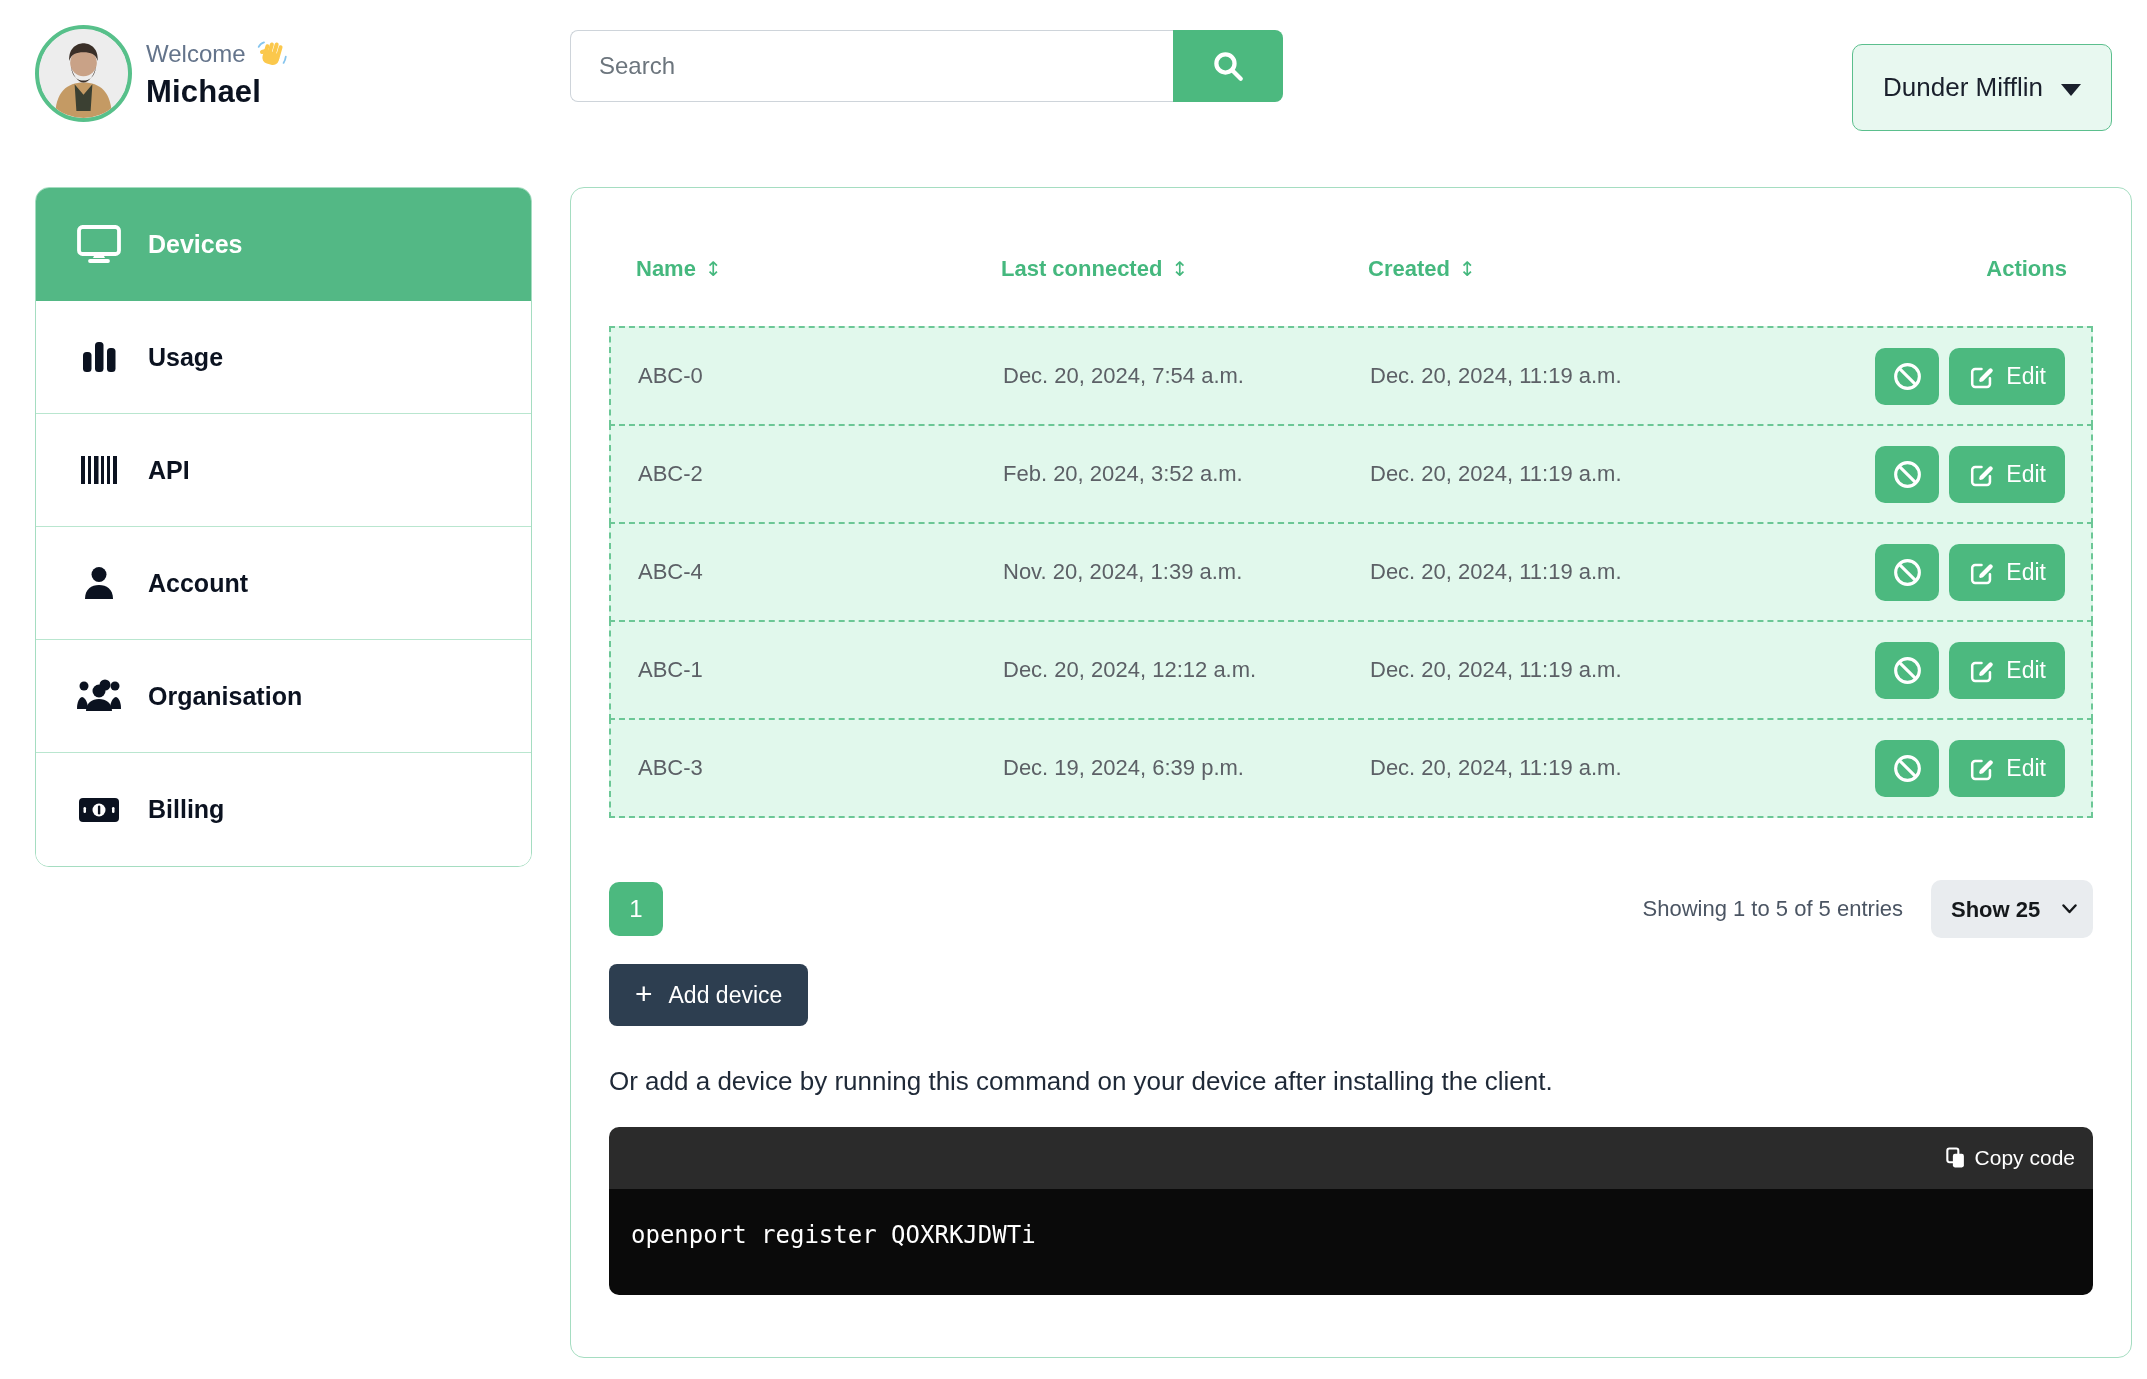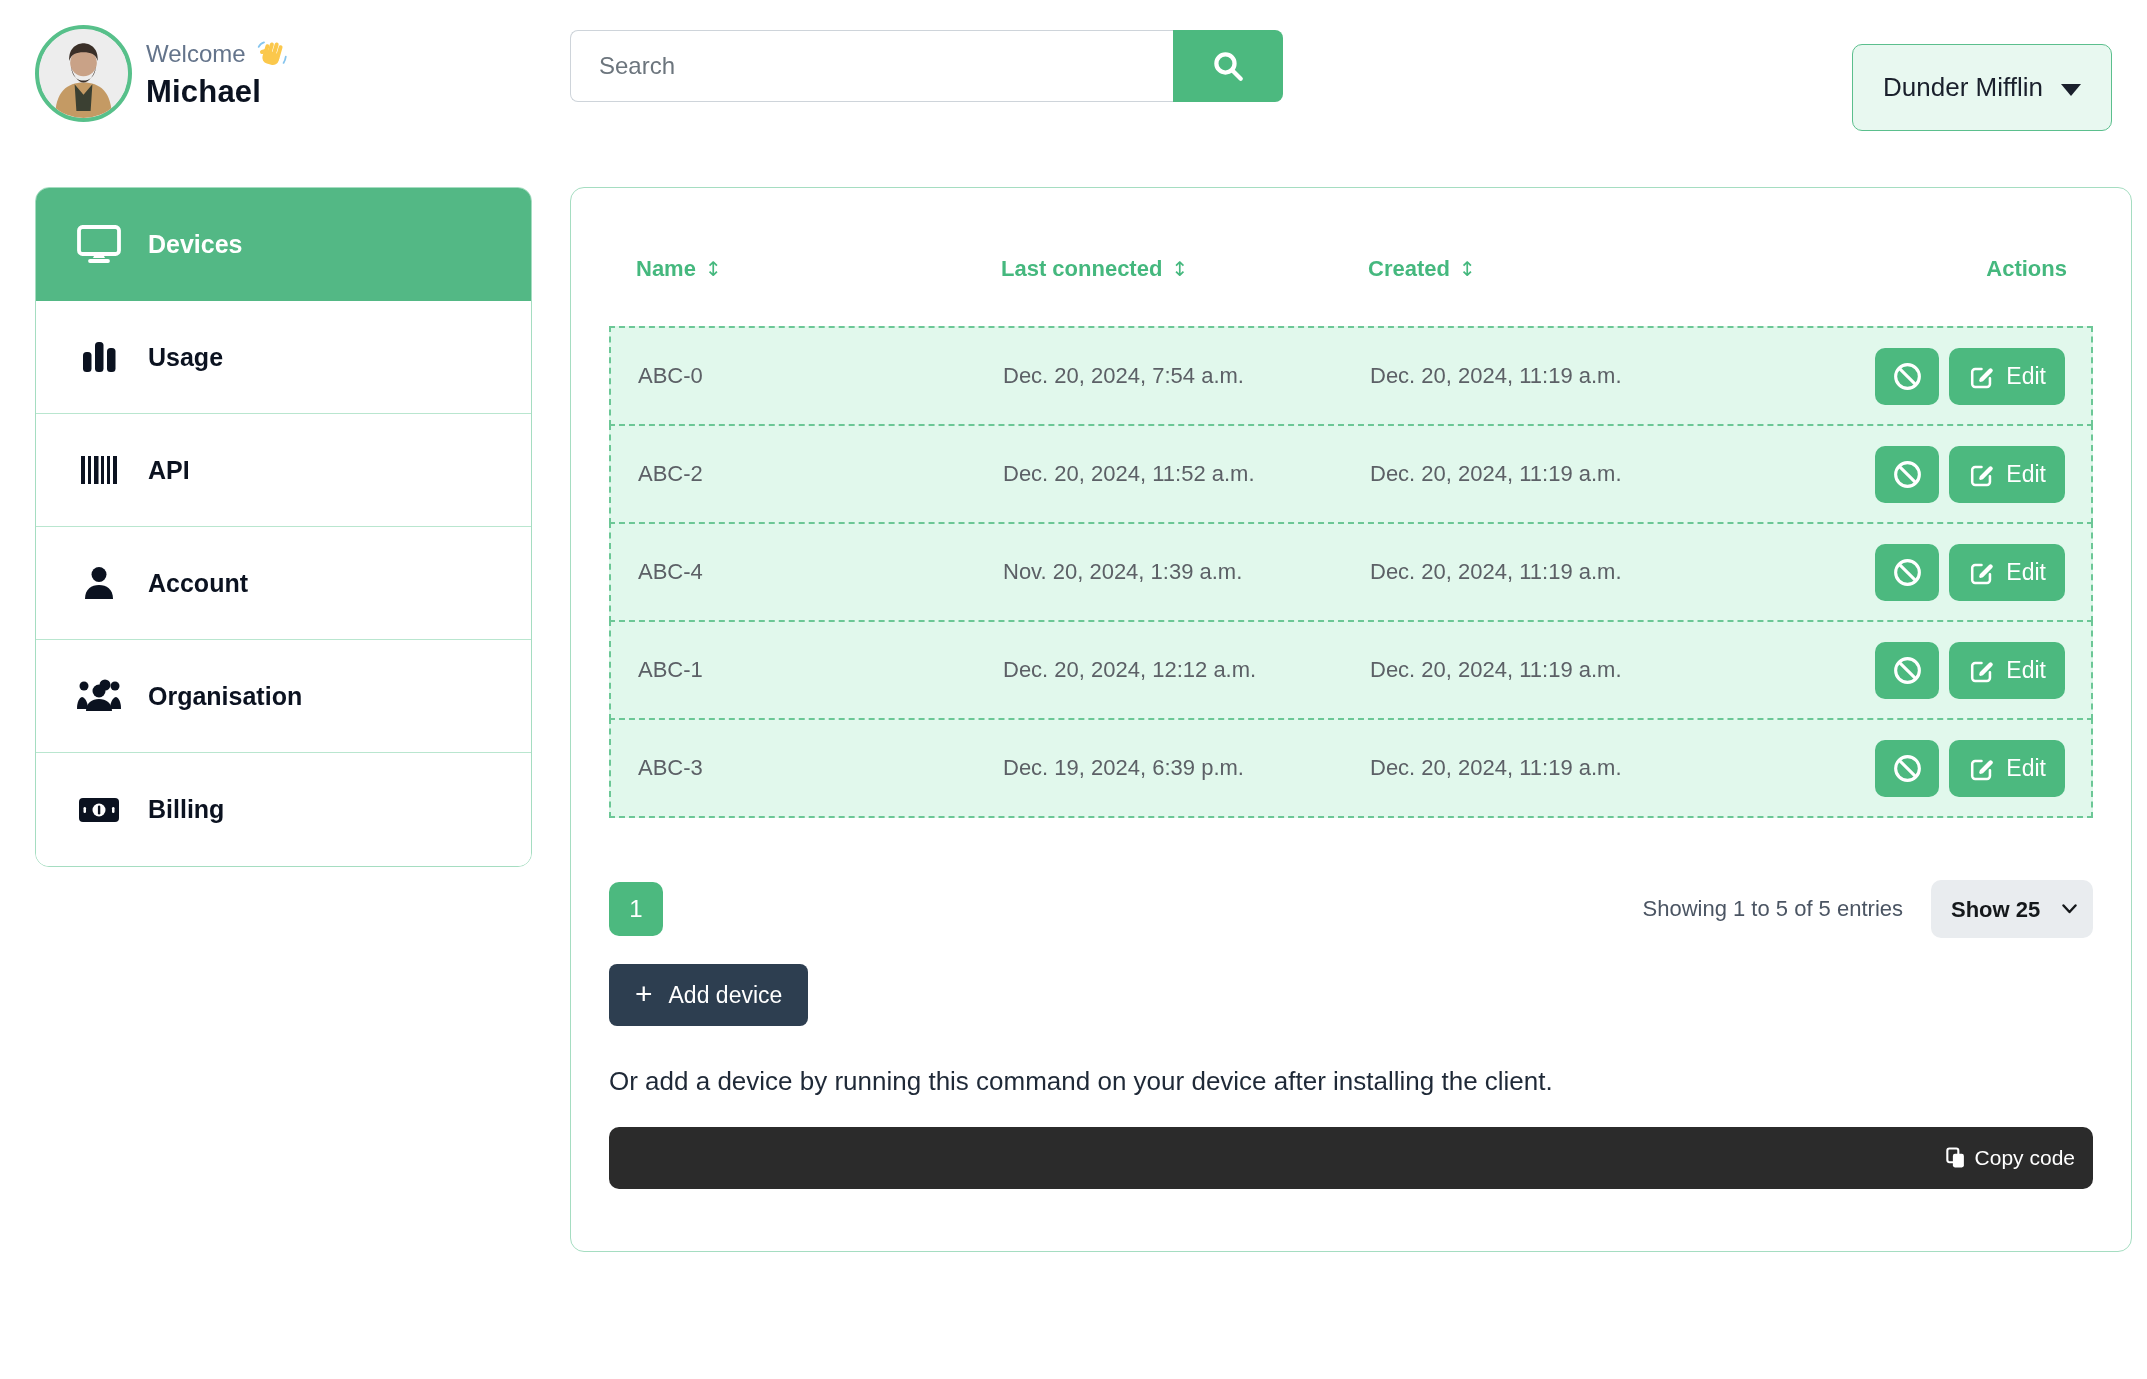--- a/index.html
+++ b/index.html
@@ -263,21 +263,21 @@
           <path d="M26 18 v7 a3.5 3.5 0 0 1 -3.5 3.5 H8.5 A3.5 3.5 0 0 1 5 25 V10.5 A3.5 3.5 0 0 1 8.5 7 H16" stroke="#fff" stroke-width="3" fill="none" stroke-linecap="round"></path>
           <path d="M14.5 22.5 l3.2-0.8 L28.6 10.8 a2.6 2.6 0 0 0 -3.7-3.7 L14 18 l-0.8 3.2 z" fill="#fff"></path>
         </svg>
         <span>Edit</span>
       </button>
     </div>
   </div>
 
   <div class="trow">
     <div class="cell c-name">ABC-2</div>
-    <div class="cell c-last">Dec. 20, 2024, 11:52 a.m.</div>
+    <div class="cell c-last">Feb. 20, 2024, 3:52 a.m.</div>
     <div class="cell c-created">Dec. 20, 2024, 11:19 a.m.</div>
     <div class="c-actions">
       <button class="btn-ban">
         <svg width="33" height="33" viewBox="0 0 32 32">
           <circle cx="16" cy="16" r="11.5" stroke="#fff" stroke-width="3" fill="none"></circle>
           <line x1="8.3" y1="8.3" x2="23.7" y2="23.7" stroke="#fff" stroke-width="3"></line>
         </svg>
       </button>
       <button class="btn-edit">
         <svg width="27" height="27" viewBox="0 0 32 32">
@@ -377,17 +377,20 @@
       <div class="code-block">
         <div class="code-head">
           <button class="copy-btn">
             <svg width="21" height="22" viewBox="0 0 20 21">
               <rect x="2.2" y="1.5" width="10.5" height="13" rx="2" stroke="#fff" stroke-width="2" fill="none"></rect>
               <rect x="7.5" y="6.5" width="10.5" height="13" rx="2" fill="#fff"></rect>
             </svg>
             <span>Copy code</span>
           </button>
         </div>
+        <div class="code-body">
+          <code>openport register QOXRKJDWTi</code>
+        </div>
       </div>
 
     </section>
   </div>
 </div>
 
 </body></html>

